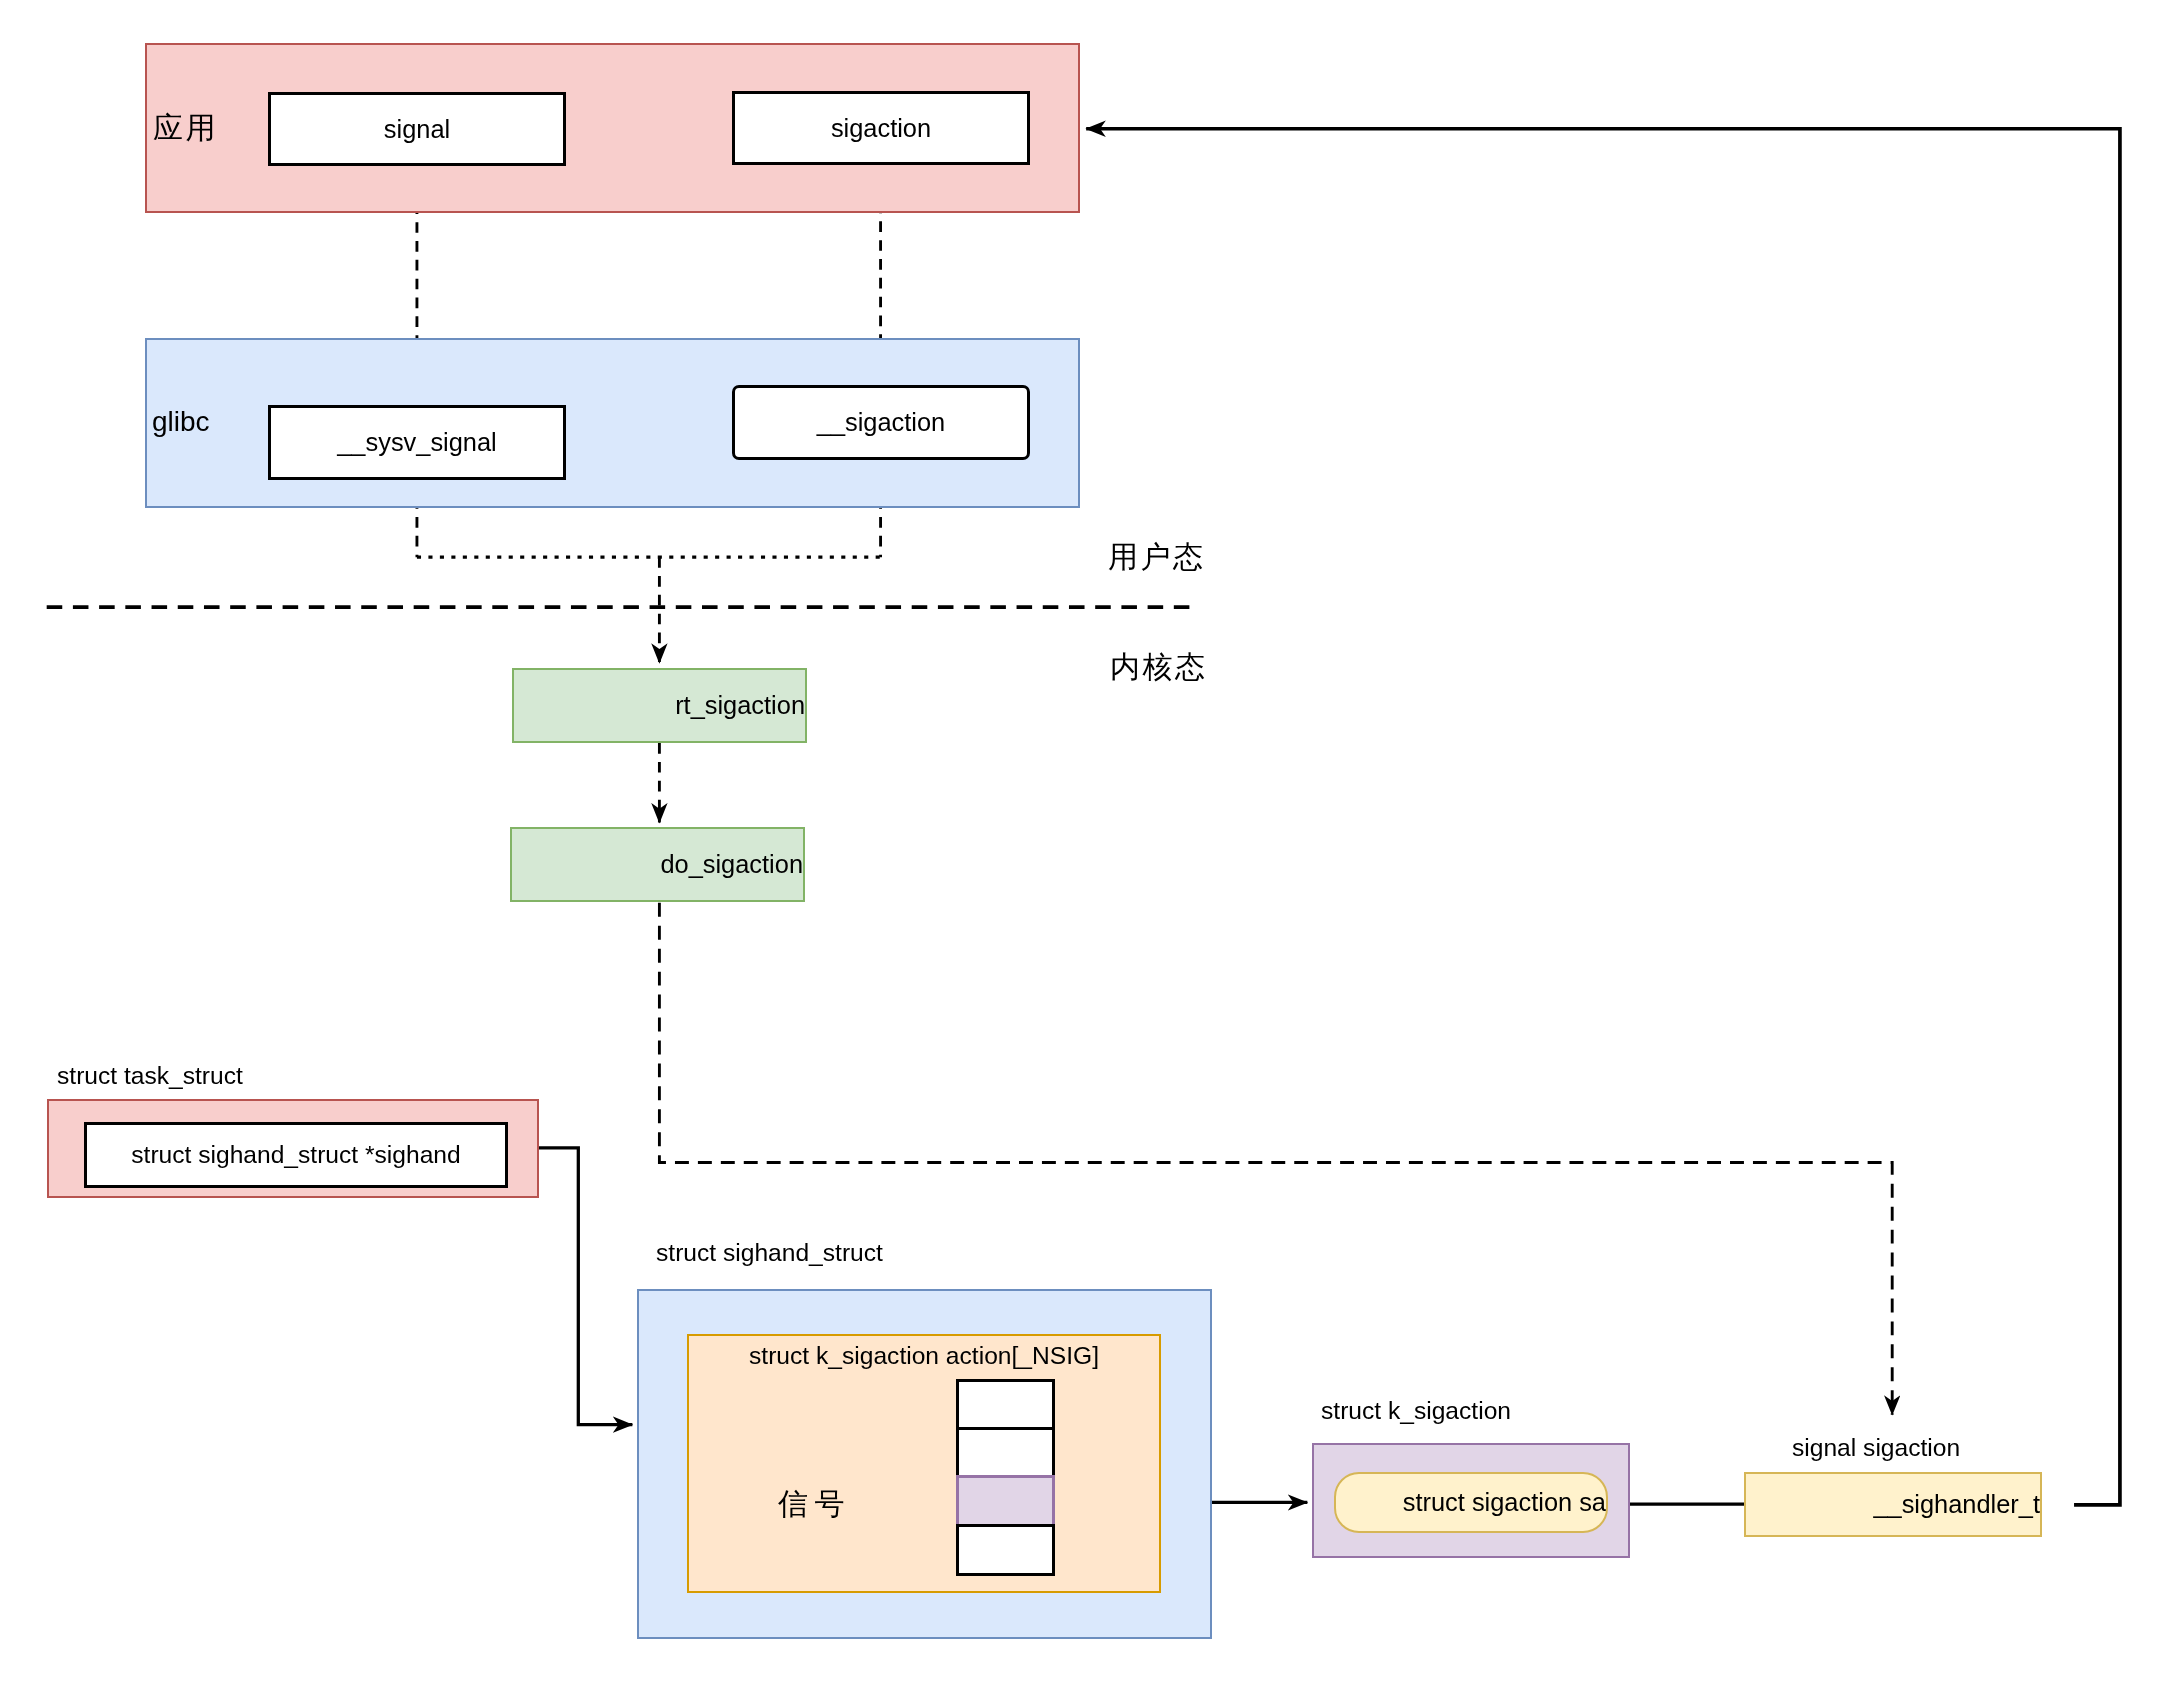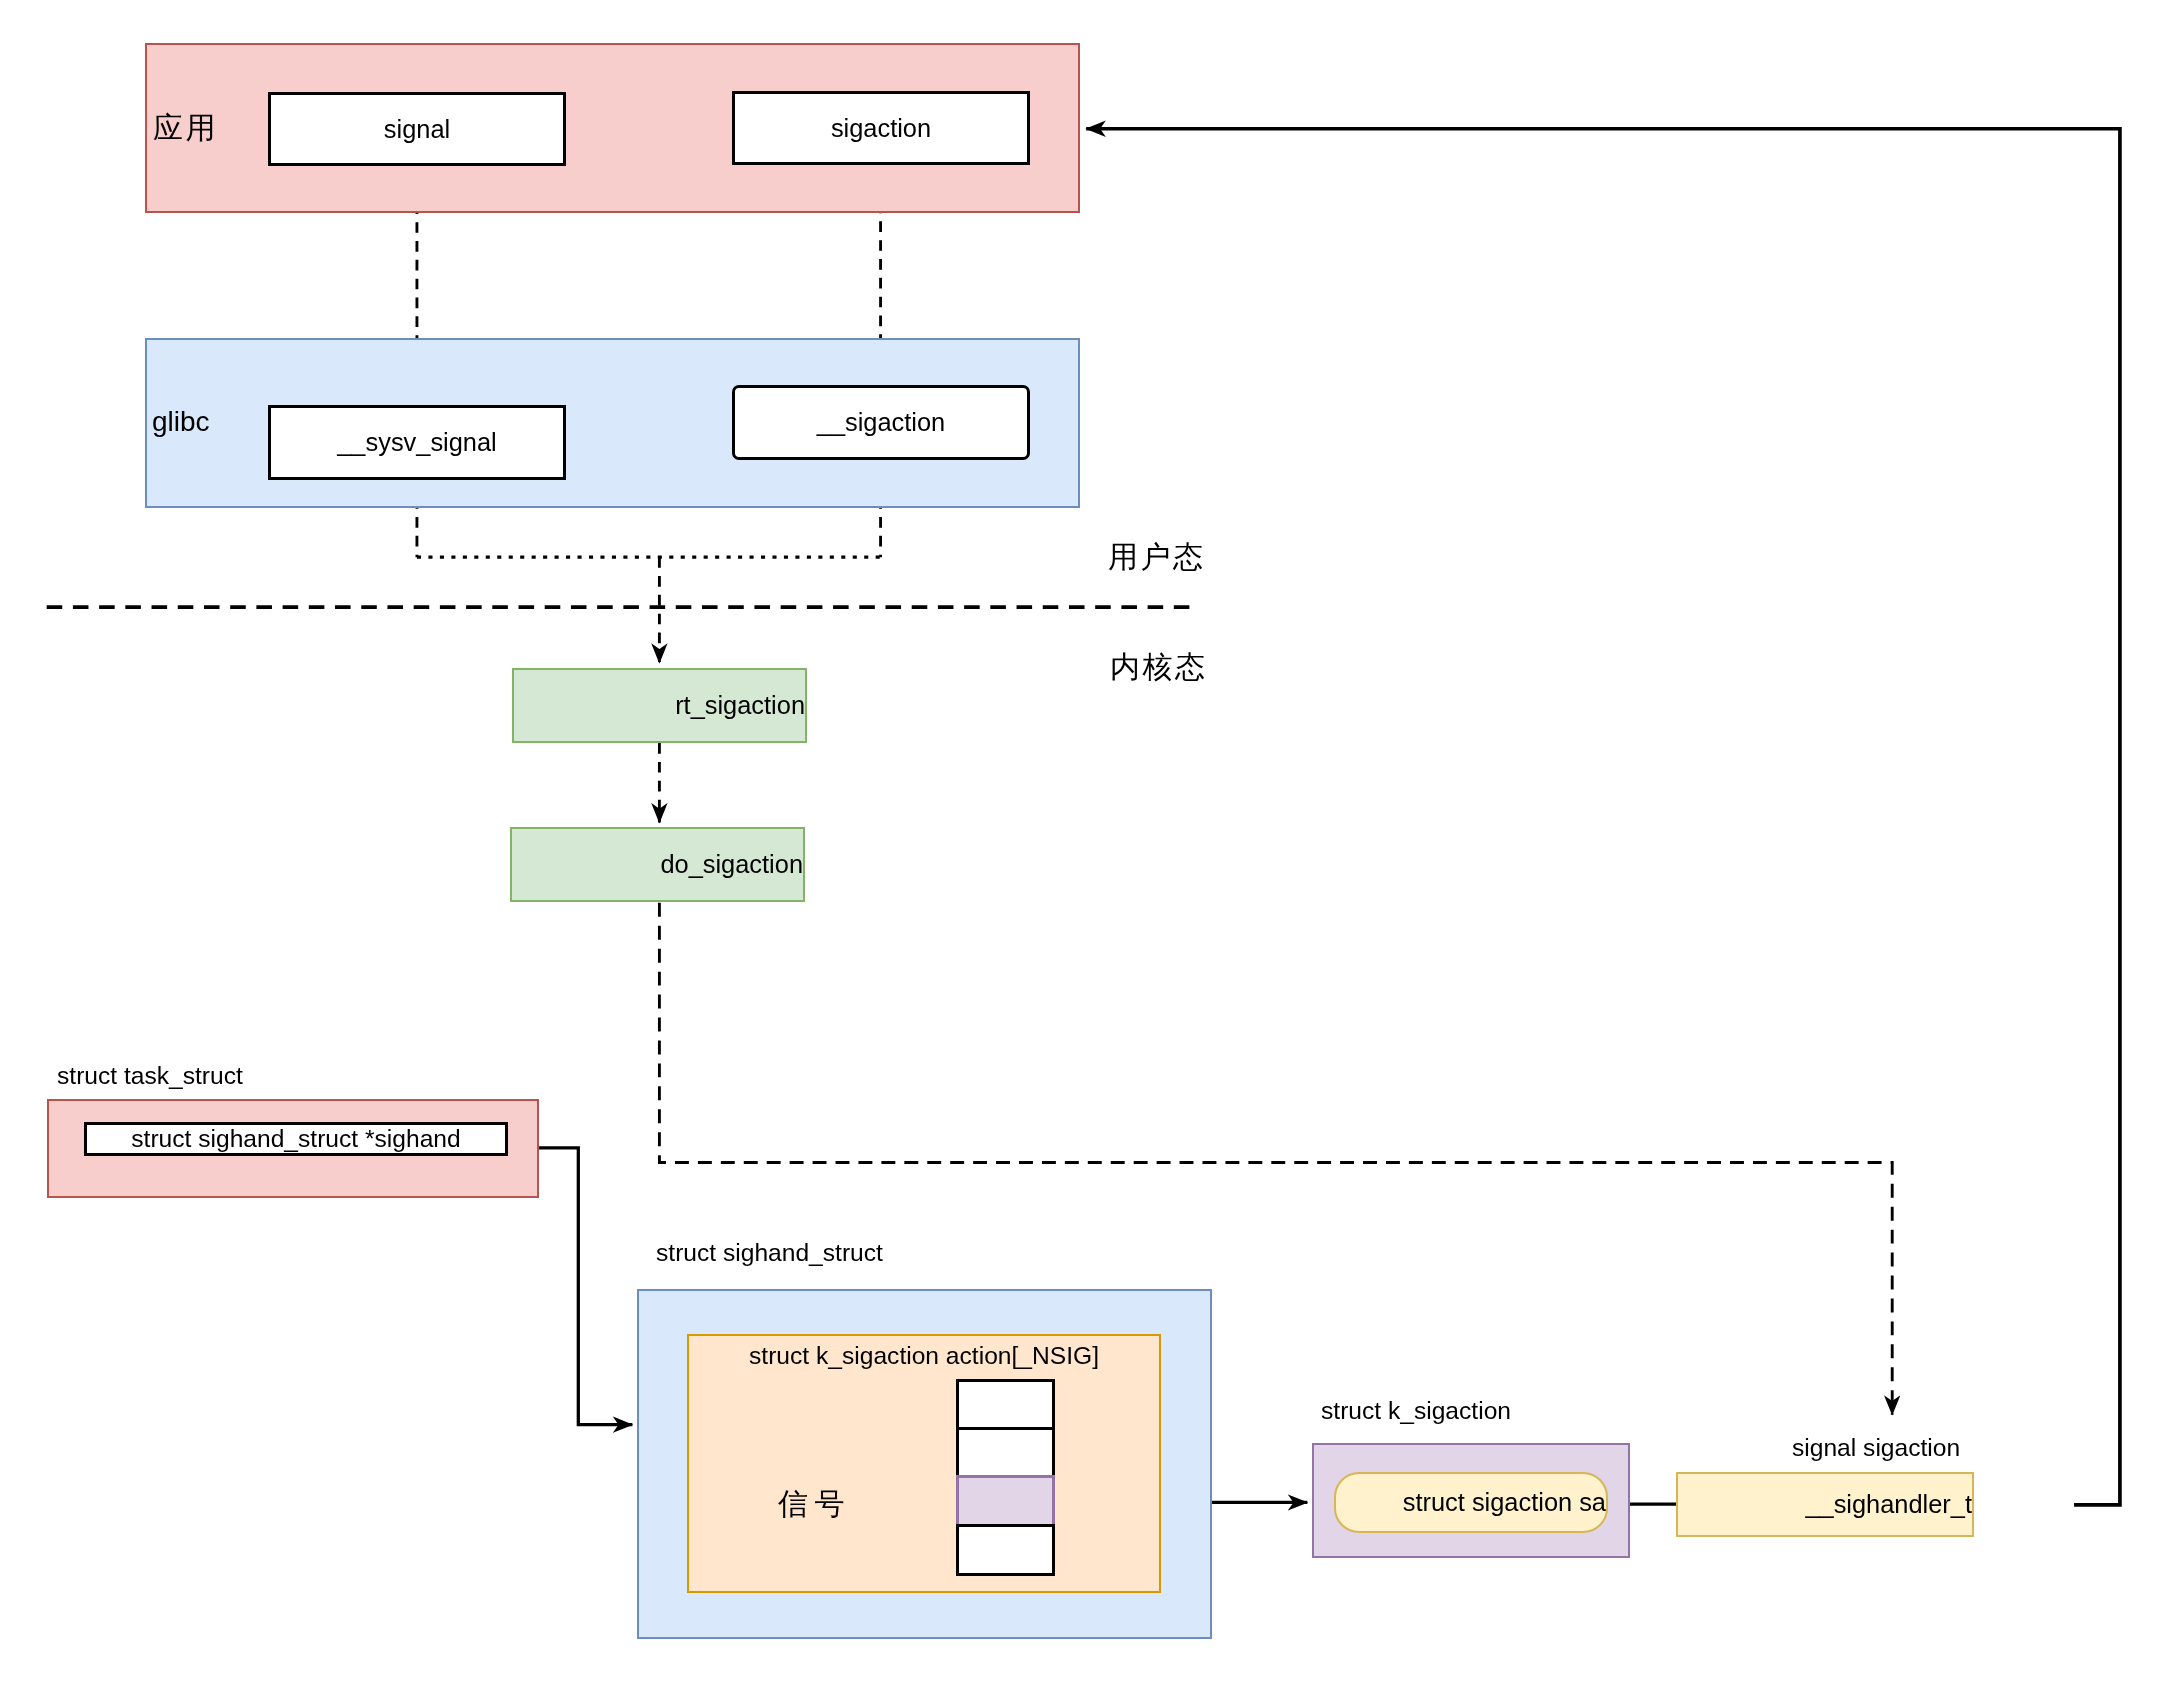--- a/index.html
+++ b/index.html
@@ -102,21 +102,21 @@
 
   <div class="abs soft-box green-c" style="left:512px;top:668px;width:295px;height:75px;">
     <span>rt_sigaction</span>
   </div>
   <div class="abs soft-box green-c" style="left:510px;top:827px;width:295px;height:75px;">
     <span>do_sigaction</span>
   </div>
 
   <div class="abs latin-label" style="left:57px;top:1062px;">struct task_struct</div>
   <div class="abs container-box red-c" style="left:47px;top:1099px;width:492px;height:99px;"></div>
-  <div class="abs fn-box" style="left:84px;top:1122px;width:424px;height:34px;font-size:24.6px;">
+  <div class="abs fn-box" style="left:84px;top:1122px;width:424px;height:66px;font-size:24.6px;">
     <span>struct sighand_struct *sighand</span>
   </div>
 
   <div class="abs latin-label" style="left:626px;top:1239px;margin-left:30px;">struct sighand_struct</div>
   <div class="abs container-box blue-c" style="left:637px;top:1289px;width:575px;height:350px;"></div>
   <div class="abs container-box orange-c" style="left:687px;top:1334px;width:474px;height:259px;"></div>
   <div class="abs latin-label" style="left:687px;top:1342px;width:474px;text-align:center;">struct k_sigaction action[_NSIG]</div>
 
   <div class="abs cell" style="left:956px;top:1379px;"></div>
   <div class="abs cell" style="left:956px;top:1427px;"></div>
@@ -124,18 +124,18 @@
   <div class="abs cell" style="left:956px;top:1524px;"></div>
   <div class="abs cjk" style="left:778px;top:1484px;font-size:30px;letter-spacing:6.6px;">信号</div>
 
   <div class="abs latin-label" style="left:1321px;top:1397px;">struct k_sigaction</div>
   <div class="abs container-box purple-c" style="left:1312px;top:1443px;width:318px;height:115px;"></div>
   <div class="abs soft-box yellow-c" style="left:1334px;top:1472px;width:274px;height:61px;border-radius:25px;">
     <span>struct sigaction sa</span>
   </div>
 
   <div class="abs latin-label" style="left:1792px;top:1434px;">signal sigaction</div>
-  <div class="abs soft-box yellow-c" style="left:1676px;top:1472px;width:298px;height:65px;">
+  <div class="abs soft-box yellow-c" style="left:1744px;top:1472px;width:298px;height:65px;">
     <span>__sighandler_t</span>
   </div>
 
 </div>
 
 
 </body></html>

